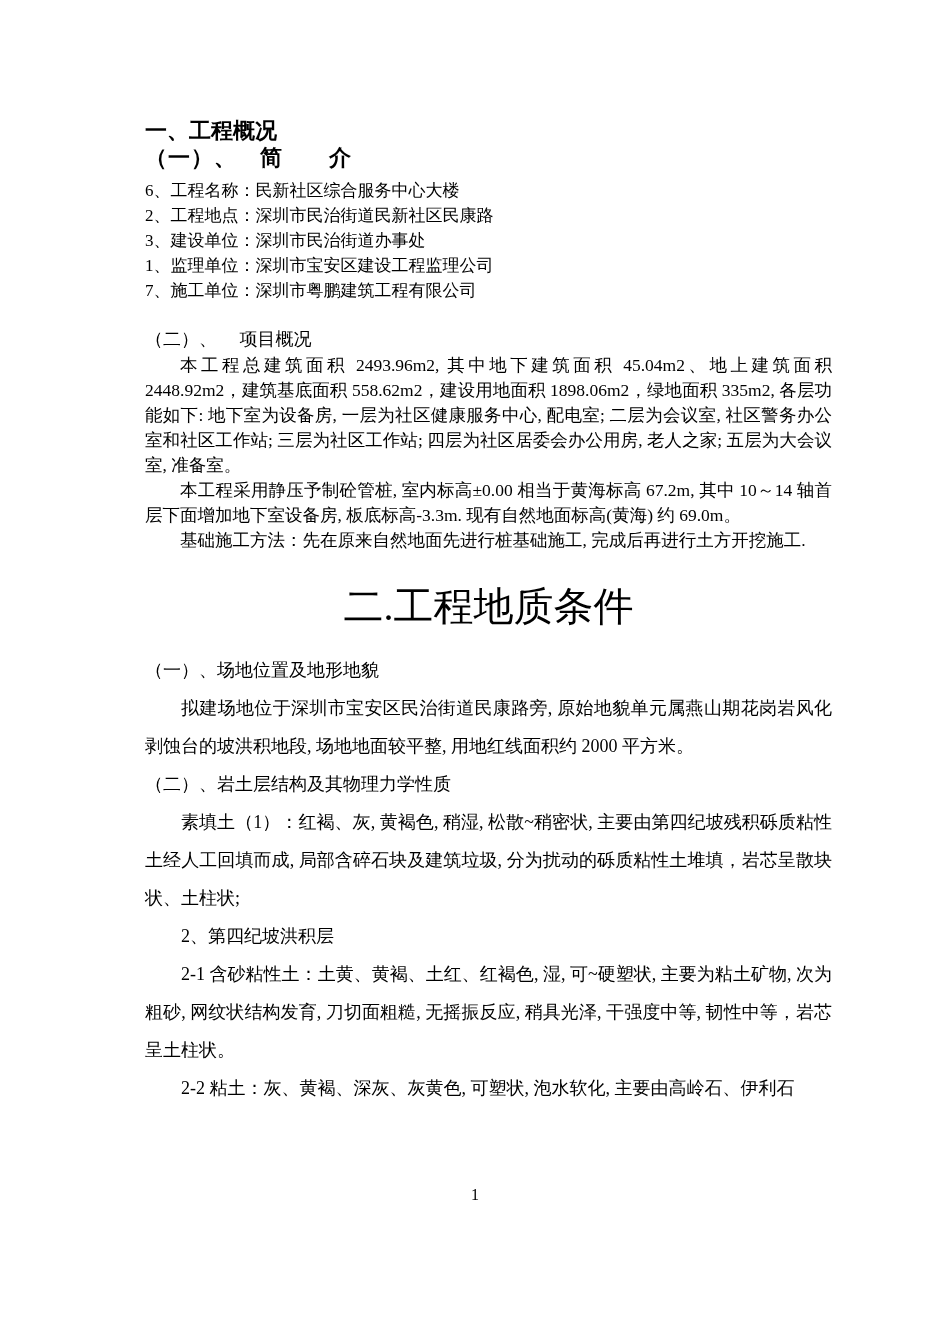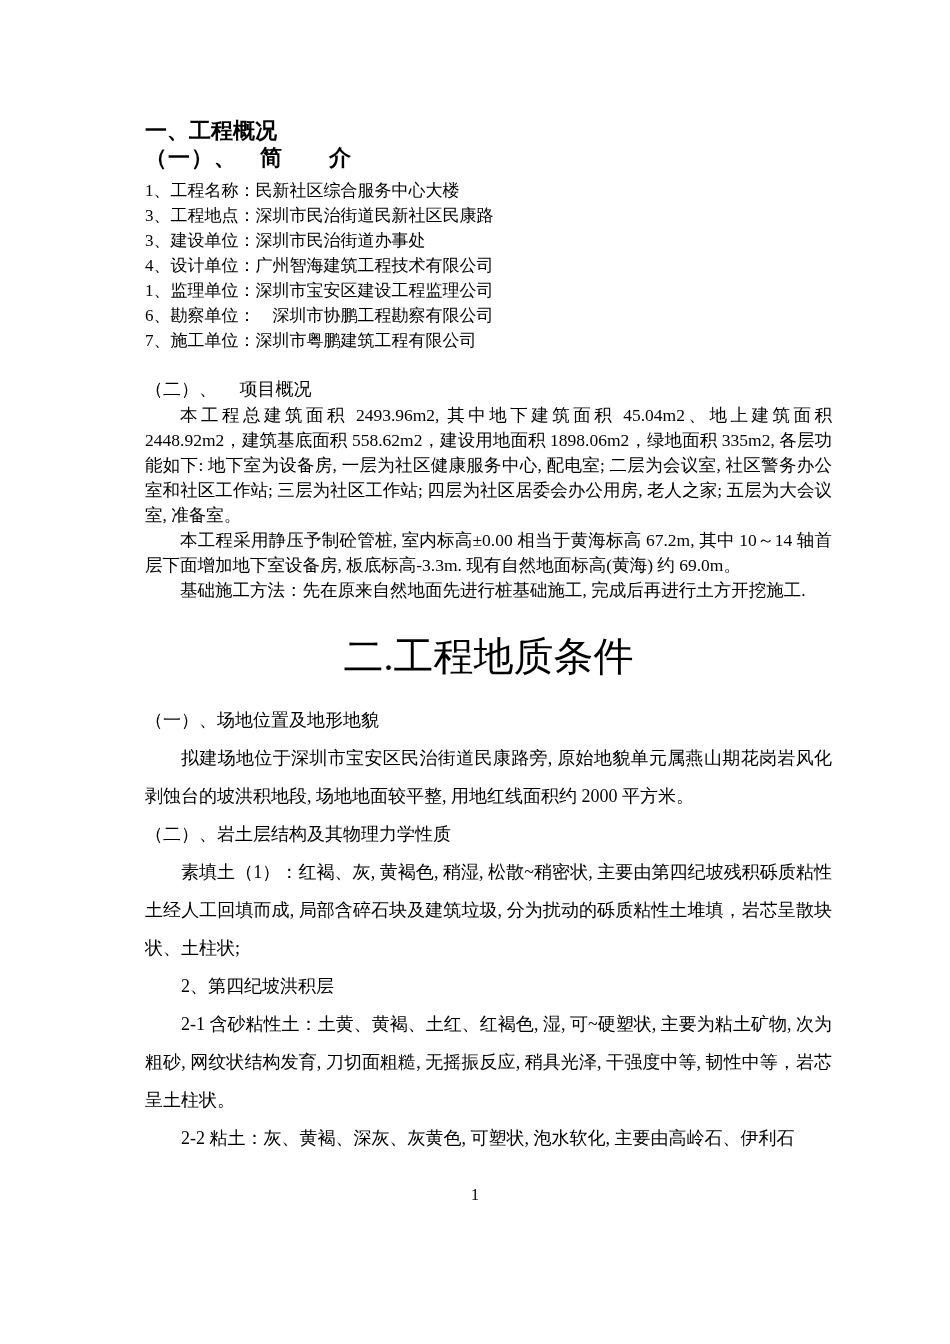--- a/index.html
+++ b/index.html
@@ -78,26 +78,24 @@
 </style>
 </head>
 <body>
 
 <div class="page">
 
   <h1 class="h-major">一、工程概况</h1>
   <h2 class="h-sub">（一）、　简　　介</h2>
 
   <div class="list">
-    <p>1、工程名称：民新社区综合服务中心大楼</p>
-    <p>3、工程地点：深圳市民治街道民新社区民康路</p>
+    <p>6、工程名称：民新社区综合服务中心大楼</p>
+    <p>2、工程地点：深圳市民治街道民新社区民康路</p>
     <p>3、建设单位：深圳市民治街道办事处</p>
-    <p>4、设计单位：广州智海建筑工程技术有限公司</p>
     <p>1、监理单位：深圳市宝安区建设工程监理公司</p>
-    <p>6、勘察单位：　深圳市协鹏工程勘察有限公司</p>
     <p>7、施工单位：深圳市粤鹏建筑工程有限公司</p>
   </div>
 
   <h3 class="h-minor">（二）、　 项目概况</h3>
 
   <p class="body-para">本工程总建筑面积 2493.96m2, 其中地下建筑面积 45.04m2、地上建筑面积 2448.92m2，建筑基底面积 558.62m2，建设用地面积 1898.06m2，绿地面积 335m2, 各层功能如下: 地下室为设备房, 一层为社区健康服务中心, 配电室; 二层为会议室, 社区警务办公室和社区工作站; 三层为社区工作站; 四层为社区居委会办公用房, 老人之家; 五层为大会议室, 准备室。</p>
   <p class="body-para">本工程采用静压予制砼管桩, 室内标高±0.00 相当于黄海标高 67.2m, 其中 10～14 轴首层下面增加地下室设备房, 板底标高-3.3m. 现有自然地面标高(黄海) 约 69.0m。</p>
   <p class="body-para">基础施工方法：先在原来自然地面先进行桩基础施工, 完成后再进行土方开挖施工.</p>
 
   <h1 class="big-title">二.工程地质条件</h1>

